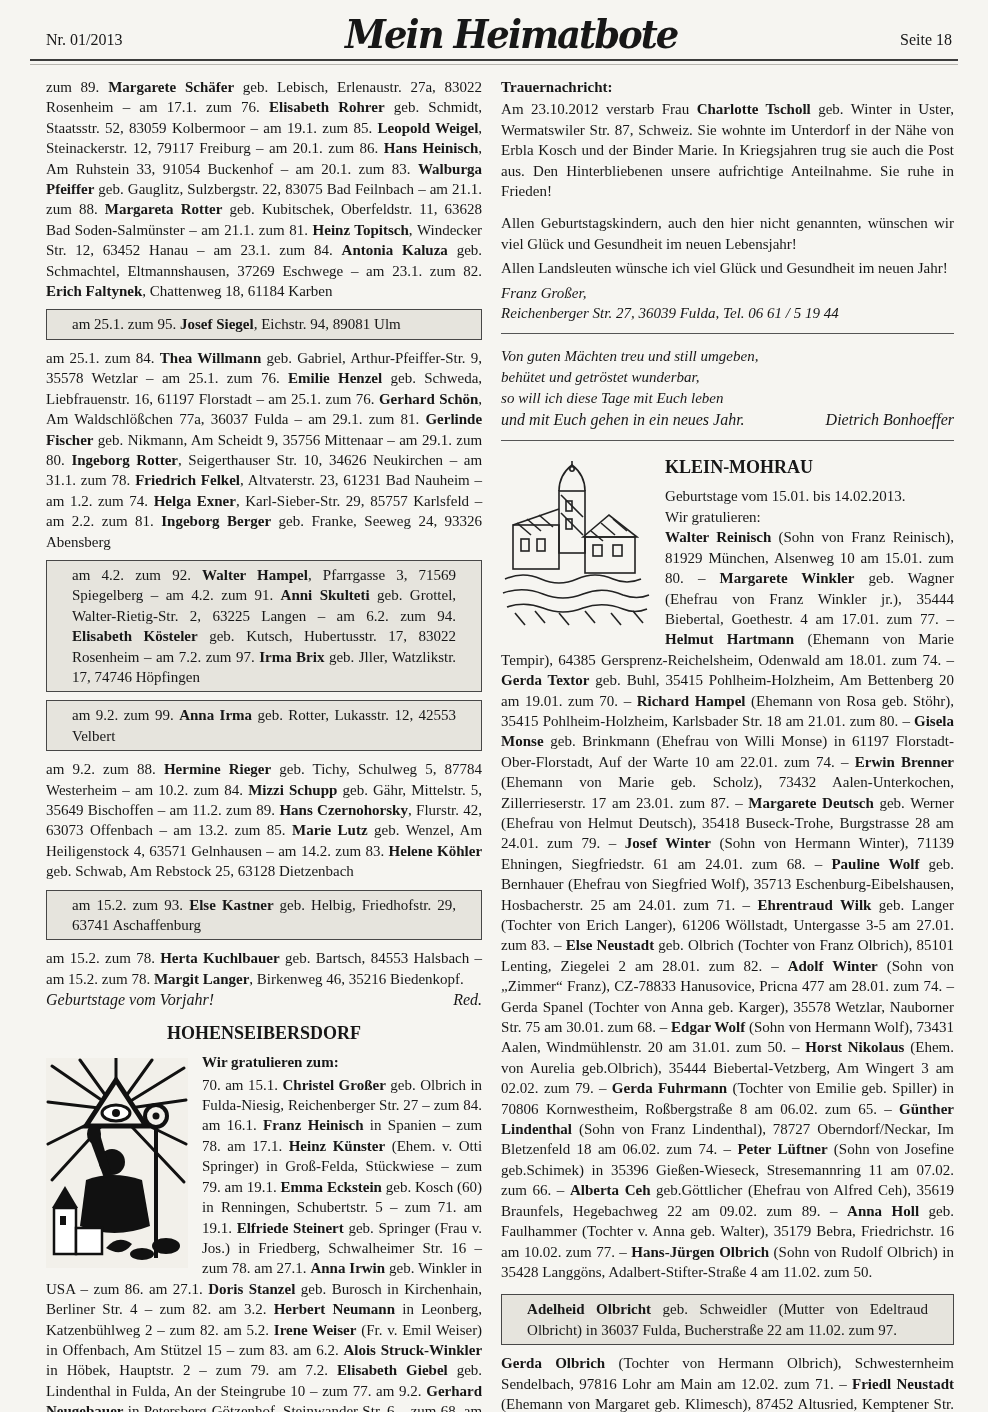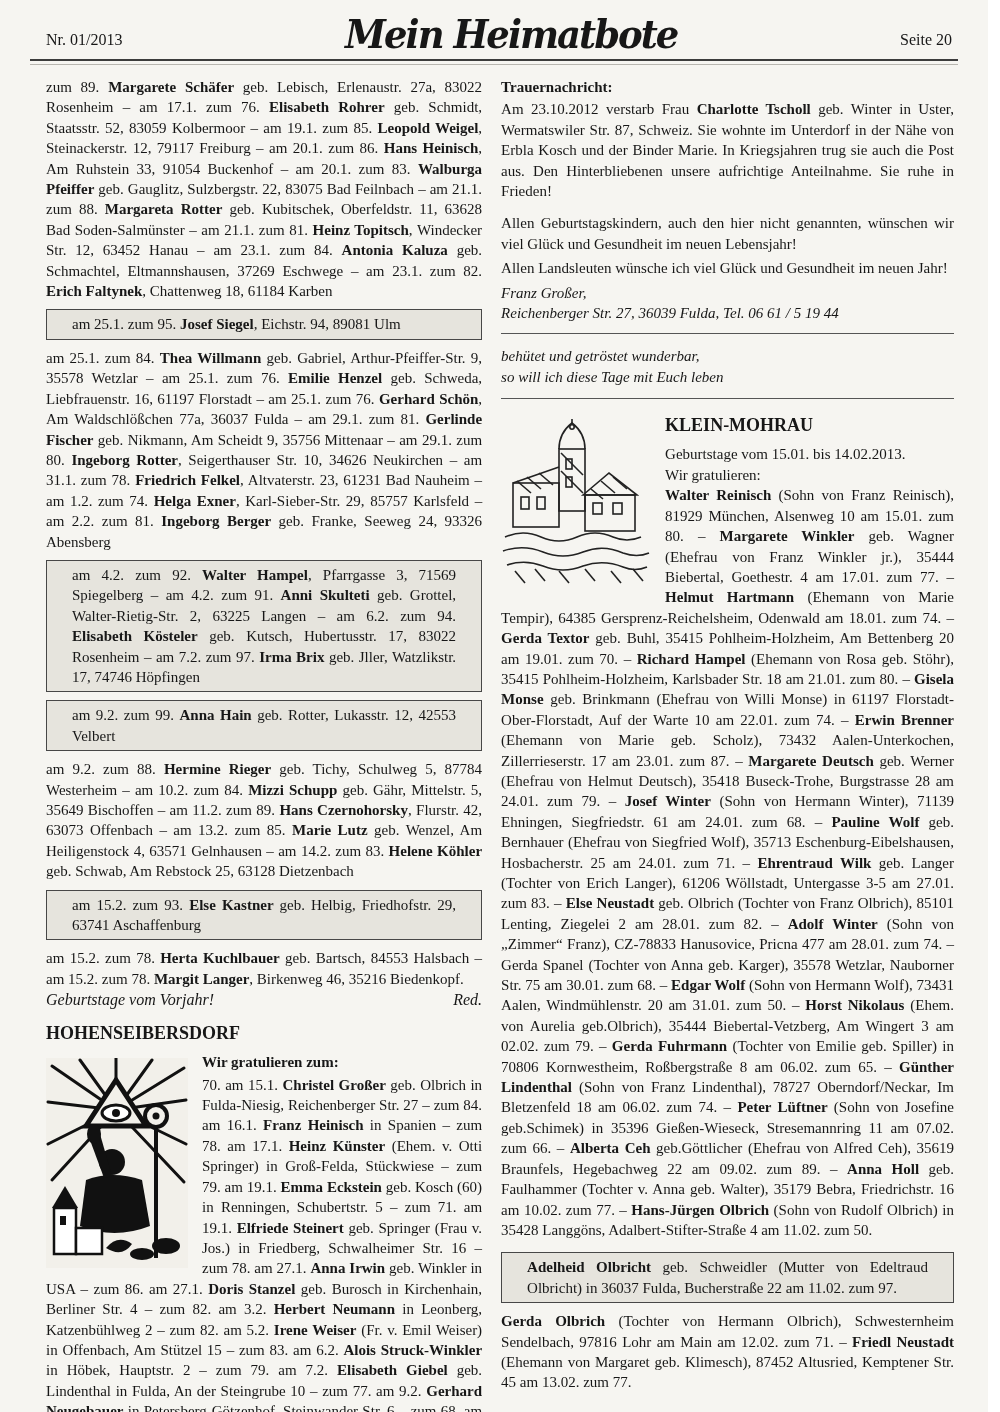--- a/index.html
+++ b/index.html
@@ -14,53 +14,53 @@
   
   .cols{display:flex;gap:19px;padding:12px 34px 0 46px;}
   .col{width:442px;}
   .col.r{width:459px;}
   p{margin:0 0 4px;text-align:justify;font-size:15px;line-height:20.4px;hyphens:auto;}
   .tight{margin:0;}
   .graybox{background:#e6e4dd;border:1.5px solid #474747;padding:4px 25px;margin:8px 0;
            font-size:15px;line-height:20.4px;text-align:justify;hyphens:auto;}
   .note-row{display:flex;justify-content:space-between;font-style:italic;margin:2px 0 6px;}
   h2{font-size:18px;margin:14px 0 8px;font-weight:bold;}
-  .center{text-align:left;}
+  .center{text-align:center;}
   .bold-head{font-weight:bold;margin-bottom:2px;}
   .sep{border:none;border-top:1.5px solid #555;margin:10px 0 12px;}
   .sig{font-style:italic;margin:0;}
   .poem p{font-style:italic;text-align:left;margin:0;line-height:21px;}
   .poem-last{display:flex;justify-content:space-between;font-style:italic;line-height:21px;}
   .floatimg{float:left;background:#f6f5f1;}
   .wood{margin:6px 14px 4px 0;}
   .kmimg{margin:4px 12px 2px 0;}
   .km h2{margin:2px 0 8px;}
   .clear{clear:both;}
   svg{display:block;}
 </style>
 </head>
 <body>
 
 <div class="page">
 
   <div class="hdr">
     <span class="issue">Nr. 01/2013</span>
     <div class="masthead">Mein Heimatbote</div>
-    <span class="pageno">Seite 20</span>
+    <span class="pageno">Seite 18</span>
   </div>
   <div class="hdr-rule"></div>
 
   <div class="cols">
 
     <section class="col">
       <p><span>zum 89. </span><b>Margarete Schäfer</b><span> geb. Lebisch, Erlenaustr. 27a, 83022 Rosenheim – am 17.1. zum 76. </span><b>Elisabeth Rohrer</b><span> geb. Schmidt, Staatsstr. 52, 83059 Kolbermoor – am 19.1. zum 85. </span><b>Leopold Weigel</b><span>, Steinackerstr. 12, 79117 Freiburg – am 20.1. zum 86. </span><b>Hans Heinisch</b><span>, Am Ruhstein 33, 91054 Buckenhof – am 20.1. zum 83. </span><b>Walburga Pfeiffer</b><span> geb. Gauglitz, Sulzbergstr. 22, 83075 Bad Feilnbach – am 21.1. zum 88. </span><b>Margareta Rotter</b><span> geb. Kubitschek, Oberfeldstr. 11, 63628 Bad Soden-Salmünster – am 21.1. zum 81. </span><b>Heinz Topitsch</b><span>, Windecker Str. 12, 63452 Hanau – am 23.1. zum 84. </span><b>Antonia Kaluza</b><span> geb. Schmachtel, Eltmannshausen, 37269 Eschwege – am 23.1. zum 82. </span><b>Erich Faltynek</b><span>, Chattenweg 18, 61184 Karben</span></p>
       <div class="graybox"><span>am 25.1. zum 95. </span><b>Josef Siegel</b><span>, Eichstr. 94, 89081 Ulm</span></div>
       <p><span>am 25.1. zum 84. </span><b>Thea Willmann</b><span> geb. Gabriel, Arthur-Pfeiffer-Str. 9, 35578 Wetzlar – am 25.1. zum 76. </span><b>Emilie Henzel</b><span> geb. Schweda, Liebfrauenstr. 16, 61197 Florstadt –  am 25.1. zum 76. </span><b>Gerhard Schön</b><span>, Am Waldschlößchen 77a, 36037 Fulda – am 29.1. zum 81. </span><b>Gerlinde Fischer</b><span> geb. Nikmann, Am Scheidt 9, 35756 Mittenaar – am 29.1. zum 80. </span><b>Ingeborg Rotter</b><span>, Seigerthauser Str. 10, 34626 Neukirchen – am 31.1. zum 78. </span><b>Friedrich Felkel</b><span>, Altvaterstr. 23, 61231 Bad Nauheim – am 1.2. zum 74. </span><b>Helga Exner</b><span>, Karl-Sieber-Str. 29, 85757 Karlsfeld – am 2.2. zum 81. </span><b>Ingeborg Berger</b><span> geb. Franke, Seeweg 24, 93326 Abensberg</span></p>
       <div class="graybox"><span>am 4.2. zum 92. </span><b>Walter Hampel</b><span>, Pfarrgasse 3, 71569 Spiegelberg – am 4.2. zum 91. </span><b>Anni Skulteti</b><span> geb. Grottel, Walter-Rietig-Str. 2, 63225 Langen – am 6.2. zum 94. </span><b>Elisabeth Kösteler</b><span> geb. Kutsch, Hubertusstr. 17, 83022 Rosenheim – am 7.2. zum 97. </span><b>Irma Brix</b><span> geb. Jller, Watzlikstr. 17, 74746 Höpfingen</span></div>
-      <div class="graybox"><span>am 9.2. zum 99. </span><b>Anna Hain</b><span> geb. Rotter, Lukasstr. 12, 42553 Velbert</span></div>
+      <div class="graybox"><span>am 9.2. zum 99. </span><b>Anna Irma</b><span> geb. Rotter, Lukasstr. 12, 42553 Velbert</span></div>
       <p><span>am 9.2. zum 88. </span><b>Hermine Rieger</b><span> geb. Tichy, Schulweg 5, 87784 Westerheim – am 10.2. zum 84. </span><b>Mizzi Schupp</b><span> geb. Gähr, Mittelstr. 5, 35649 Bischoffen – am 11.2. zum 89. </span><b>Hans Czernohorsky</b><span>, Flurstr. 42, 63073 Offenbach – am 13.2. zum 85. </span><b>Marie Lutz</b><span> geb. Wenzel, Am Heiligenstock 4, 63571 Gelnhausen – am 14.2. zum 83. </span><b>Helene Köhler</b><span> geb. Schwab, Am Rebstock 25, 63128 Dietzenbach</span></p>
       <div class="graybox"><span>am 15.2. zum 93. </span><b>Else Kastner</b><span> geb. Helbig, Friedhofstr. 29, 63741 Aschaffenburg</span></div>
       <p class="tight"><span>am 15.2. zum 78. </span><b>Herta Kuchlbauer</b><span> geb. Bartsch, 84553 Halsbach – am 15.2. zum 78. </span><b>Margit Langer</b><span>, Birkenweg 46, 35216 Biedenkopf.</span></p>
       <div class="note-row">
         <span>Geburtstage vom Vorjahr!</span>
         <span>Red.</span>
       </div>
       <h2 class="center">HOHENSEIBERSDORF</h2>
       <div>
         <span class="floatimg wood">
@@ -106,22 +106,27 @@
 
     <section class="col r">
       <p class="bold-head tight">Trauernachricht:</p>
       <p><span>Am 23.10.2012 verstarb Frau </span><b>Charlotte Tscholl</b><span> geb. Winter in Uster, Wermatswiler Str. 87, Schweiz. Sie wohnte im Unterdorf in der Nähe von Erbla Kosch und der Binder Marie. In Kriegsjahren trug sie auch die Post aus. Den Hinterbliebenen unsere aufrichtige Anteilnahme. Sie ruhe in Frieden!</span></p>
       <p style="margin-top:12px">Allen Geburtstagskindern, auch den hier nicht genannten, wünschen wir viel Glück und Gesundheit im neuen Lebensjahr!</p>
       <p>Allen Landsleuten wünsche ich viel Glück und Gesundheit im neuen Jahr!</p>
       <p class="sig">Franz Großer,</p>
       <p class="sig">Reichenberger Str. 27, 36039 Fulda, Tel. 06 61 / 5 19 44</p>
       <hr class="sep">
       <div class="poem">
+        <p>Von guten Mächten treu und still umgeben,</p>
         <p>behütet und getröstet wunderbar,</p>
         <p>so will ich diese Tage mit Euch leben</p>
+        <div class="poem-last">
+          <span>und mit Euch gehen in ein neues Jahr.</span>
+          <span>Dietrich Bonhoeffer</span>
+        </div>
       </div>
       <hr class="sep">
       <div class="km" style="margin-top:16px">
         <span class="floatimg kmimg">
           <svg width="152" height="168" viewBox="0 0 152 168" xmlns="http://www.w3.org/2000/svg">
             <rect width="152" height="168" fill="#f6f5f1"></rect>
             <g stroke="#222" stroke-width="1.6" fill="none">
               <rect x="58" y="30" width="26" height="62"></rect>
               <path d="M58,30 Q58,14 71,4 Q84,14 84,30"></path>
               <line x1="71" y1="4" x2="71" y2="-2"></line>

